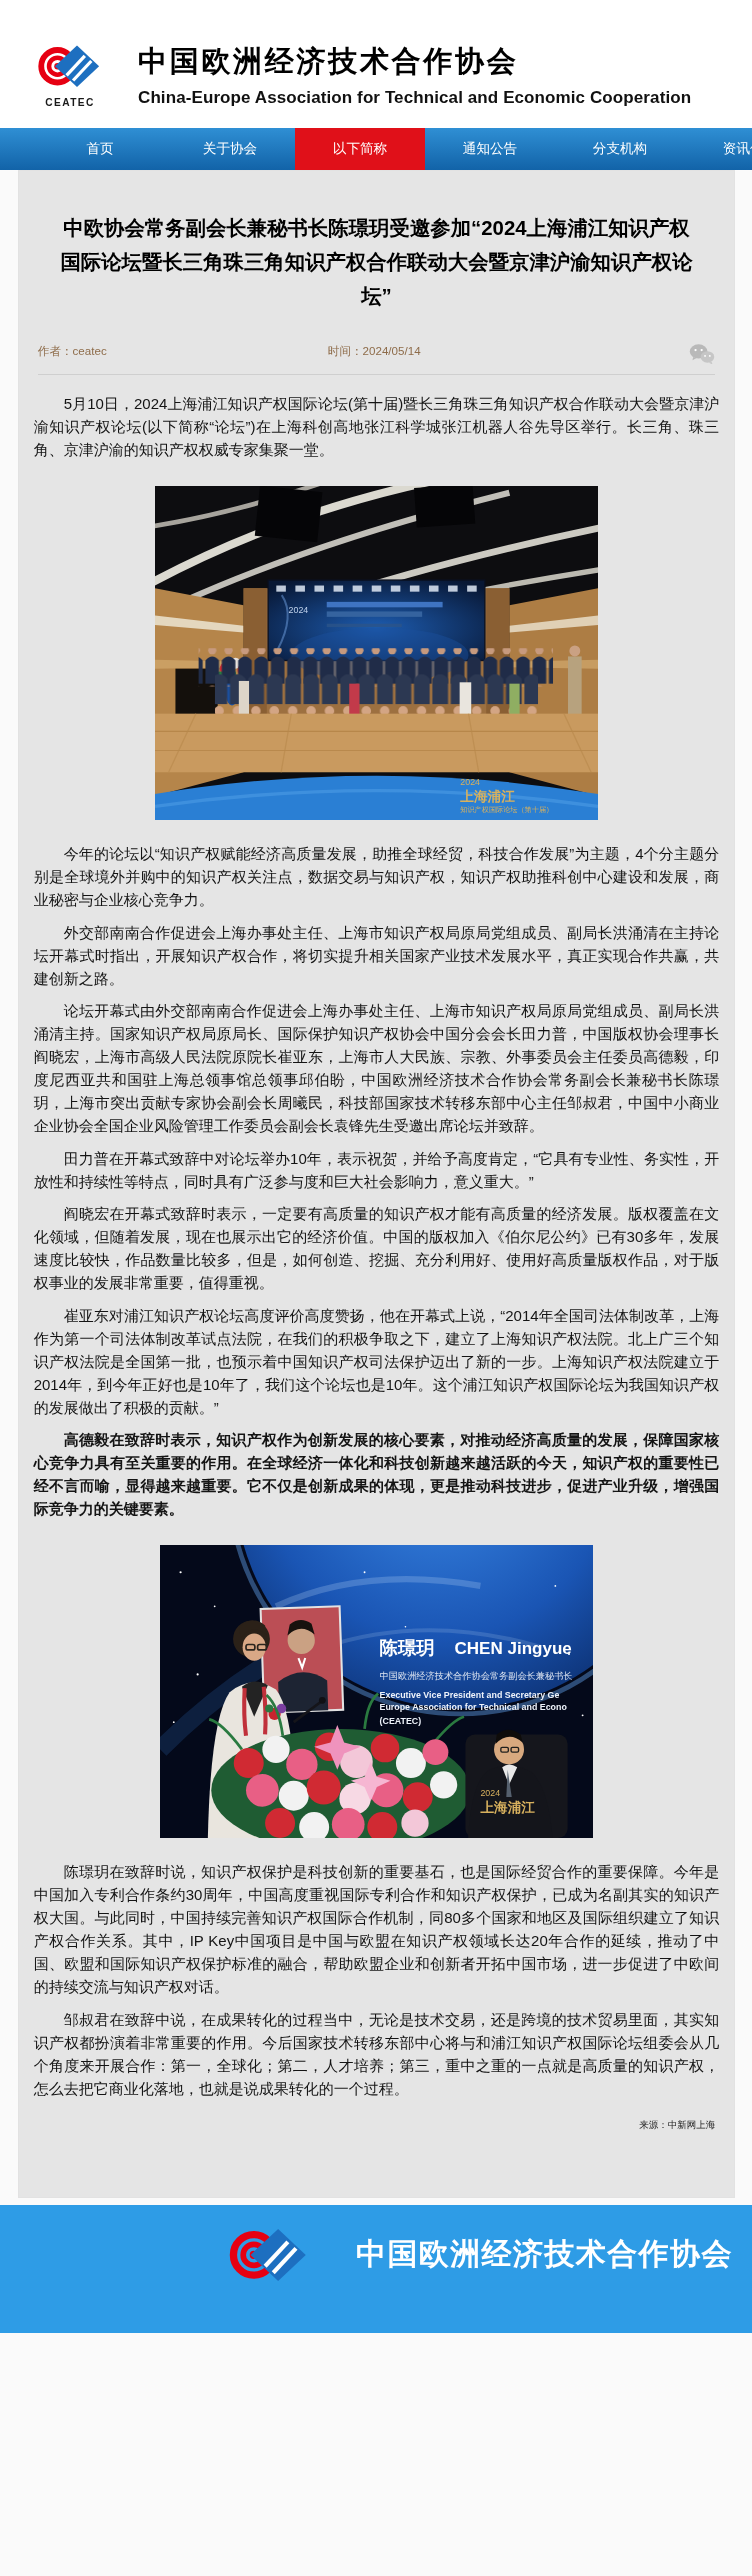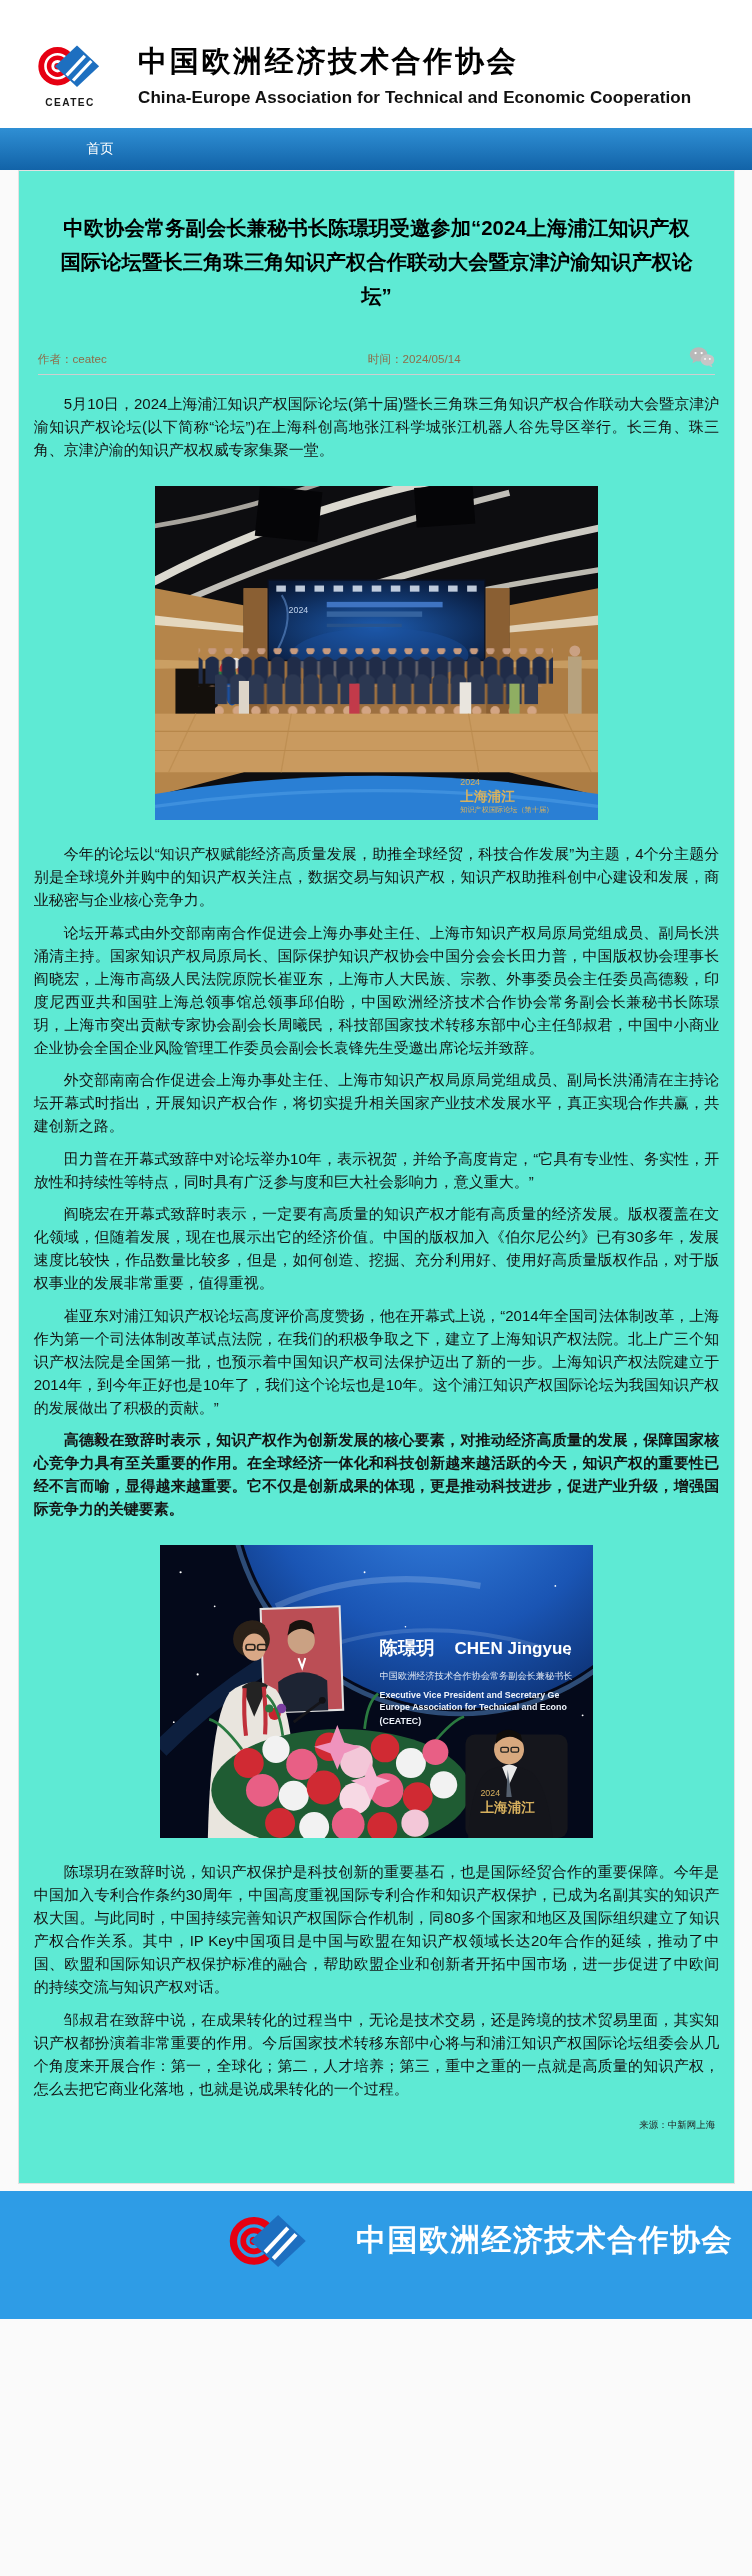--- a/index.html
+++ b/index.html
@@ -11,29 +11,29 @@
   }
   
   .site-header { background:#fff; height:128px; position:relative; }
   .logo-block { position:absolute; left:29px; top:41px; width:82px; text-align:center; cursor:pointer; }
   .logo-caption { font-size:10.2px; font-weight:bold; letter-spacing:1.4px; color:#1a1a1a; margin-top:1.4px; }
   .header-titles { position:absolute; left:138px; top:42px; }
   .header-title-cn { font-size:29px; font-weight:700; color:#000; letter-spacing:2.7px; font-family:"Liberation Serif","DejaVu Serif",serif; }
   .header-title-en { font-size:17px; font-weight:700; color:#111; margin-top:5.5px; letter-spacing:0.1px; }
   
   .nav-bar { height:42px; background:linear-gradient(#2f8fd4,#1263a8); overflow:hidden; }
-  .nav-list { list-style:none; display:flex; padding-left:35px; height:37px;flex-direction:column; }
+  .nav-list { list-style:none; display:flex; padding-left:35px; height:37px; }
   .nav-item { width:130px; height:42px; line-height:42px; text-align:center;
               color:#fff; font-size:13.6px; flex:0 0 auto; cursor:pointer; }
   .nav-item.active { background:#e01019; }
   
-  .article-card { background:#5eead4; border:0.7px solid #e2e2e2; margin:0 17.7px; padding:40px 15px 10px 15px; }
+  .article-card { background:#e5e5e5; border:0.7px solid #e2e2e2; margin:0 17.7px; padding:40px 15px 24px 15px; }
   .article-title { text-align:center; font-size:20.4px; line-height:34px; font-weight:700;
                    color:#000; margin:0 20.4px 31px 20.4px; }
-  .meta-row { display:flex; align-items:flex-end; padding:0 4.1px; height:23px;gap:40px; }
+  .meta-row { display:flex; align-items:flex-start; padding:0 4.1px; height:23px; }
   .meta-item { color:#8e6c4a; font-size:11.6px; }
   .meta-author { width:290px; }
   .wechat-share { margin-left:auto; cursor:pointer; height:20.4px; }
   .meta-divider { border:none; border-top:0.7px solid #cfcfcf; margin:6.8px 4.1px 17.7px 4.1px; }
   .para { font-size:15px; line-height:23px; text-indent:2em; color:#141414; margin-bottom:9.5px; text-align:justify; }
   .para-bold { font-weight:700; }
   .photo-wrap { text-align:center; margin:24.5px 0 20.4px 0; }
   .photo-wrap svg { display:inline-block; }
   .source-line { text-align:right; font-size:9.5px; color:#222; margin:19px 4.1px 41px 0; }
   .nav-links { margin:0 4.1px; padding-bottom:12.3px; }
@@ -206,22 +206,22 @@
       <g fill="#d8b15e">
         <text x="448" y="438" font-size="13">2024</text>
         <text x="448" y="462" font-size="20" font-weight="bold">上海浦江</text>
         <text x="448" y="478" font-size="10.5">知识产权国际论坛（第十届）</text>
       </g>
     </svg>
   </div>
 
   <div>
       <p class="para">今年的论坛以“知识产权赋能经济高质量发展，助推全球经贸，科技合作发展”为主题，4个分主题分别是全球境外并购中的知识产权关注点，数据交易与知识产权，知识产权助推科创中心建设和发展，商业秘密与企业核心竞争力。</p>
+      <p class="para">外交部南南合作促进会上海办事处主任、上海市知识产权局原局党组成员、副局长洪涌清在主持论坛开幕式时指出，开展知识产权合作，将切实提升相关国家产业技术发展水平，真正实现合作共赢，共建创新之路。</p>
       <p class="para">论坛开幕式由外交部南南合作促进会上海办事处主任、上海市知识产权局原局党组成员、副局长洪涌清主持。国家知识产权局原局长、国际保护知识产权协会中国分会会长田力普，中国版权协会理事长阎晓宏，上海市高级人民法院原院长崔亚东，上海市人大民族、宗教、外事委员会主任委员高德毅，印度尼西亚共和国驻上海总领事馆总领事邱伯盼，中国欧洲经济技术合作协会常务副会长兼秘书长陈璟玥，上海市突出贡献专家协会副会长周曦民，科技部国家技术转移东部中心主任邹叔君，中国中小商业企业协会全国企业风险管理工作委员会副会长袁锋先生受邀出席论坛并致辞。</p>
-      <p class="para">外交部南南合作促进会上海办事处主任、上海市知识产权局原局党组成员、副局长洪涌清在主持论坛开幕式时指出，开展知识产权合作，将切实提升相关国家产业技术发展水平，真正实现合作共赢，共建创新之路。</p>
       <p class="para">田力普在开幕式致辞中对论坛举办10年，表示祝贺，并给予高度肯定，“它具有专业性、务实性，开放性和持续性等特点，同时具有广泛参与度和巨大社会影响力，意义重大。”</p>
       <p class="para">阎晓宏在开幕式致辞时表示，一定要有高质量的知识产权才能有高质量的经济发展。版权覆盖在文化领域，但随着发展，现在也展示出它的经济价值。中国的版权加入《伯尔尼公约》已有30多年，发展速度比较快，作品数量比较多，但是，如何创造、挖掘、充分利用好、使用好高质量版权作品，对于版权事业的发展非常重要，值得重视。</p>
       <p class="para">崔亚东对浦江知识产权论坛高度评价高度赞扬，他在开幕式上说，“2014年全国司法体制改革，上海作为第一个司法体制改革试点法院，在我们的积极争取之下，建立了上海知识产权法院。北上广三个知识产权法院是全国第一批，也预示着中国知识产权司法保护迈出了新的一步。上海知识产权法院建立于2014年，到今年正好也是10年了，我们这个论坛也是10年。这个浦江知识产权国际论坛为我国知识产权的发展做出了积极的贡献。”</p>
       <p class="para para-bold">高德毅在致辞时表示，知识产权作为创新发展的核心要素，对推动经济高质量的发展，保障国家核心竞争力具有至关重要的作用。在全球经济一体化和科技创新越来越活跃的今天，知识产权的重要性已经不言而喻，显得越来越重要。它不仅是创新成果的体现，更是推动科技进步，促进产业升级，增强国际竞争力的关键要素。</p>
     </div>
 
   <div class="photo-wrap">
     <svg width="433" height="293" viewBox="0 0 635 430" style="background:#04091a" font-family="&quot;Liberation Sans&quot;,sans-serif">
       <defs>
         <radialGradient id="earthG" cx="45%" cy="45%" r="65%">

